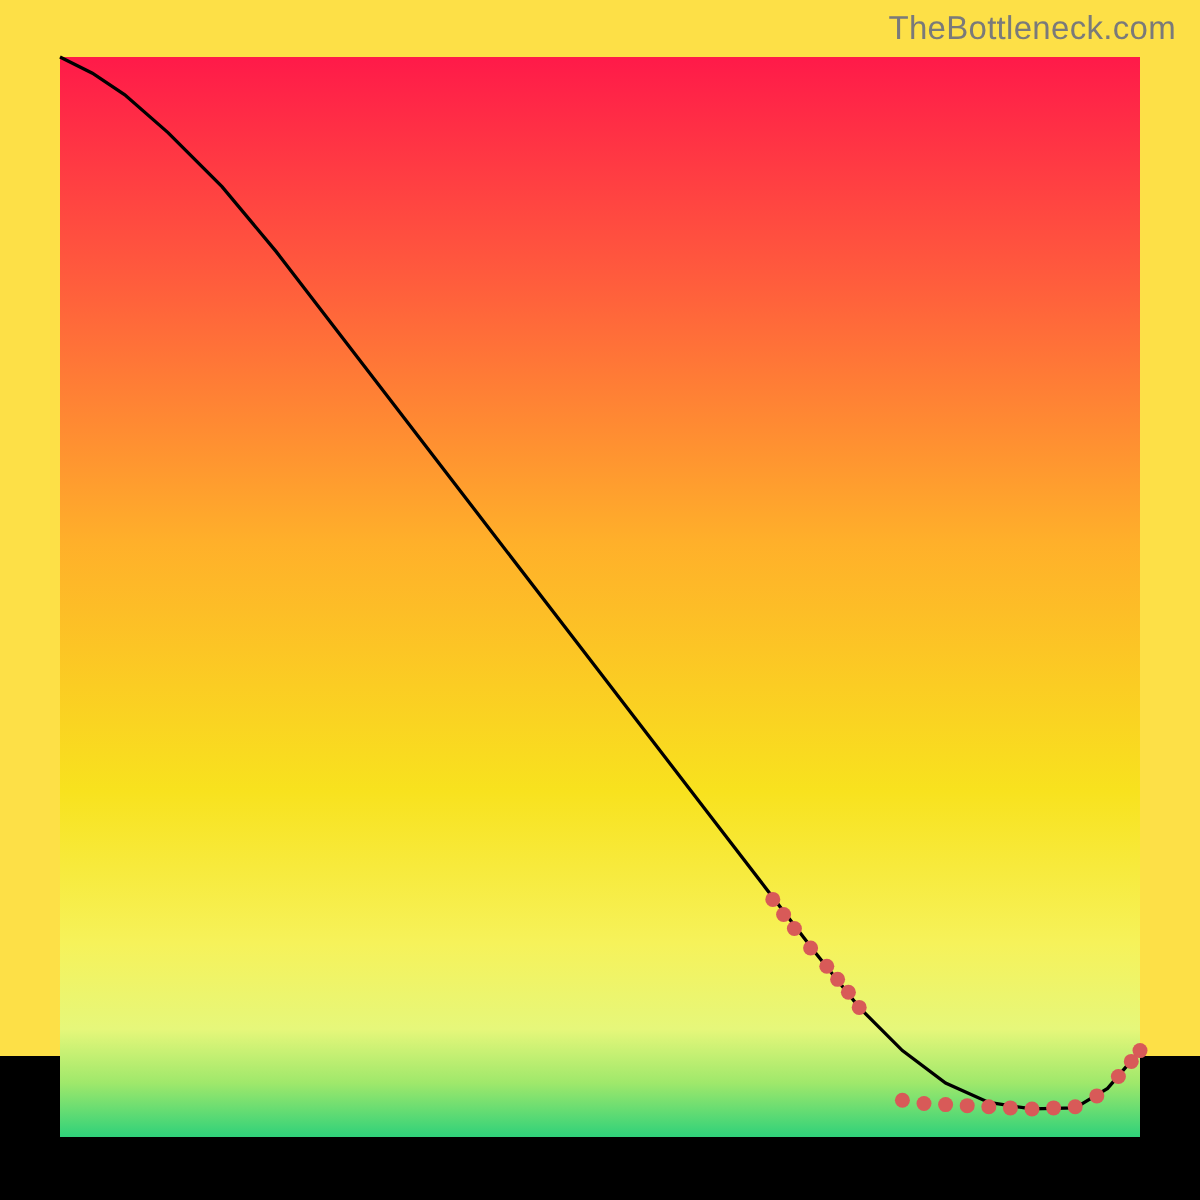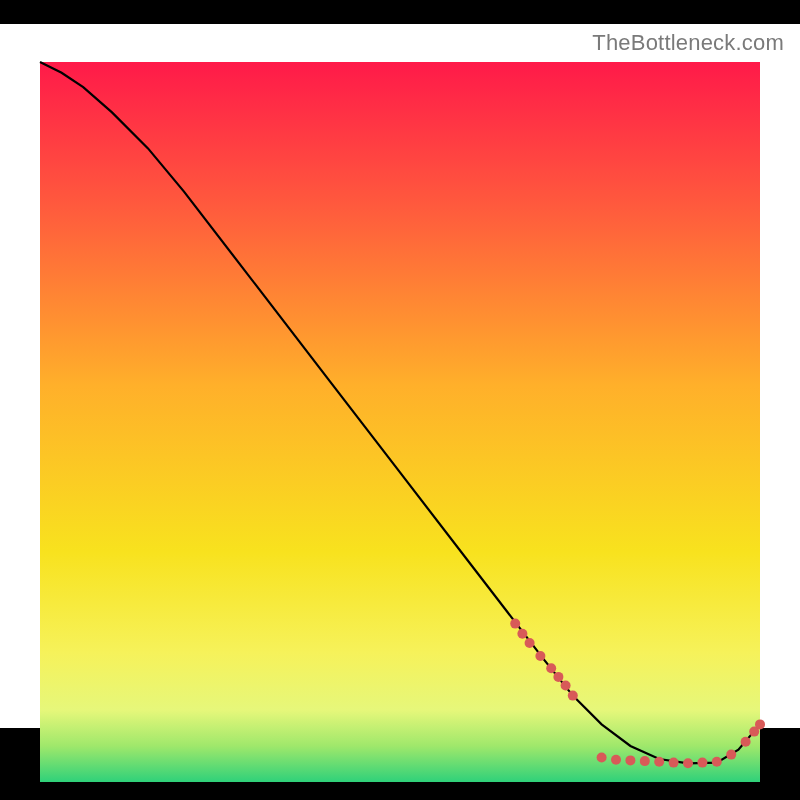--- a/index.html
+++ b/index.html
@@ -8,22 +8,21 @@
     width: 800px;
     height: 800px;
     background: #000;
     font-family: Arial, Helvetica, sans-serif;
     overflow: hidden;
   }
   .wrap {
     position: relative;
     width: 800px;
     height: 704px;
-    background: #ffffff;
-    margin-top: 24px;
+    background: #fde047;
   }
   .attribution {
     position: absolute;
     top: 6px;
     right: 16px;
     color: #7a7a7a;
     font-size: 22px;
     letter-spacing: 0.2px;
   }
   .plot {

